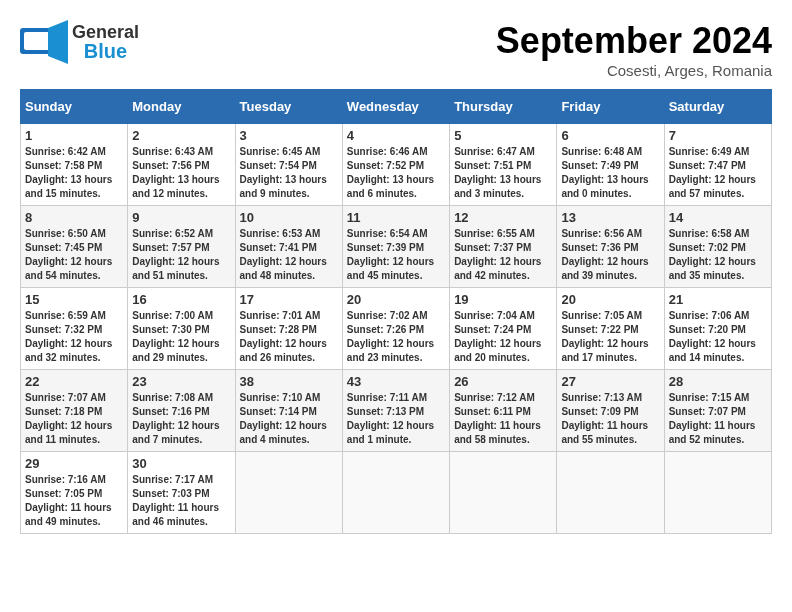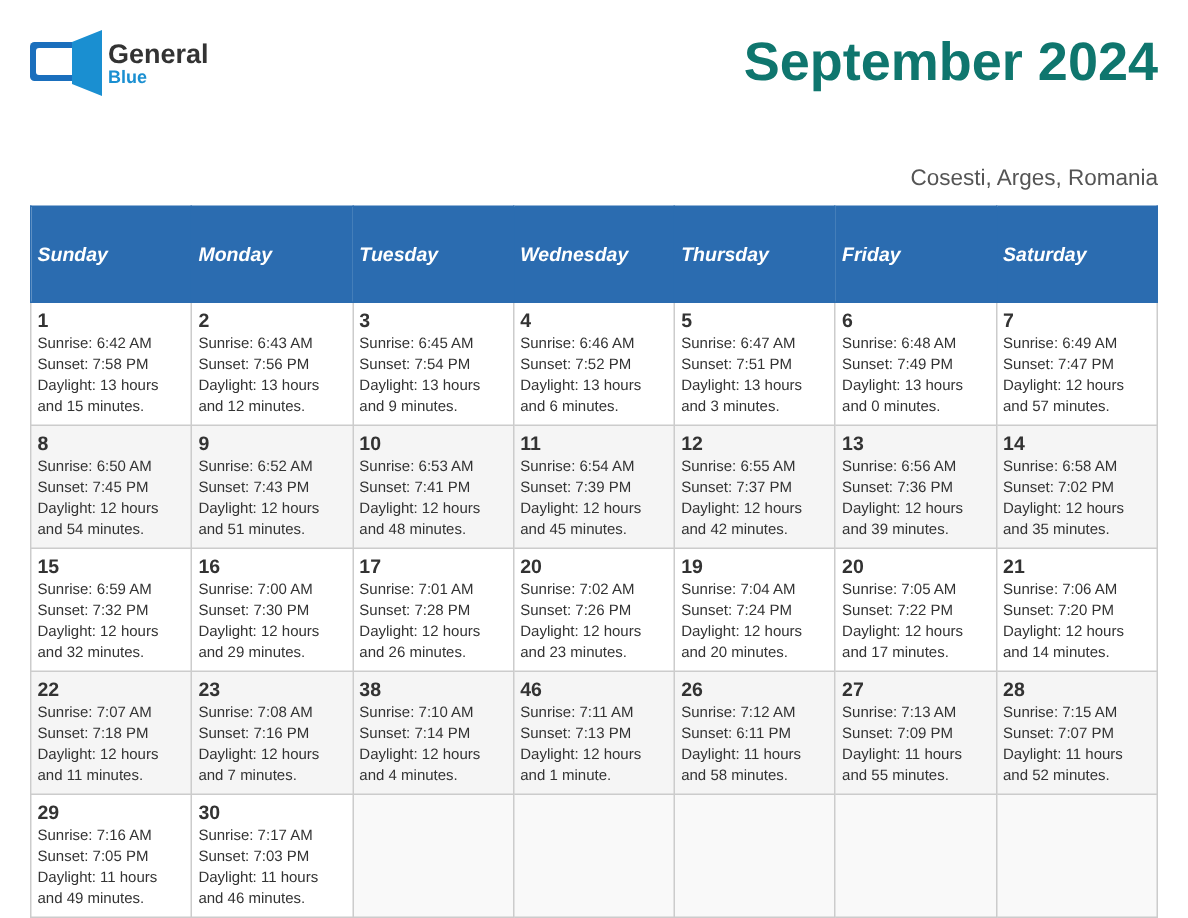--- a/index.html
+++ b/index.html
@@ -15,42 +15,40 @@
       justify-content: space-between;
       align-items: flex-start;
       margin-bottom: 10px;
     }
     .title-block {
       text-align: right;
     }
     .month-title {
       font-size: 36px;
       font-weight: bold;
-      color: #0f766e;
+      color: #000000;
       text-align: right;
     }
     .location {
       font-size: 15px;
       color: #555;
-      margin-top: 48px;
     }
     table {
       width: 100%;
       border-collapse: collapse;
       font-size: 11px;
     }
     thead tr th {
       background: #2b6cb0;
       color: #fff;
-      padding: 24px 4px;
+      padding: 9px 4px;
       text-align: left;
       font-size: 13px;
       font-weight: bold;
       border: 1px solid #2b6cb0;
-      font-style: italic;
     }
     tbody tr td {
       border: 1px solid #ccc;
       vertical-align: top;
       padding: 4px;
       height: 80px;
       width: 14.28%;
       background: #fff;
     }
     tbody tr:nth-child(even) td {
@@ -60,20 +58,21 @@
       font-size: 13px;
       font-weight: bold;
       color: #333;
       display: block;
       margin-bottom: 2px;
     }
     .day-detail {
       font-size: 10px;
       color: #333;
       line-height: 1.4;
+      font-weight: bold;
     }
     td.empty {
       background: #f9f9f9;
     }
 
     
     .logo-container {
       display: flex;
       align-items: center;
     }
@@ -81,24 +80,25 @@
       display: flex;
       flex-direction: column;
     }
     .logo-general {
       font-size: 18px;
       font-weight: bold;
       color: #333;
       line-height: 1;
     }
     .logo-blue-text {
-      font-size: 12px;
+      font-size: 20px;
       font-weight: bold;
       color: #1a8fd1;
       line-height: 1;
+      text-align: center;
     }
   </style>
 </head>
 <body>
 
 <div class="header">
   <div class="logo-container">
     <div style="position:relative; display:flex; align-items:center;">
       <svg width="48" height="44" viewBox="0 0 48 44">
         <rect x="0" y="8" width="38" height="26" rx="3" fill="#1a6fbd"></rect>
@@ -185,21 +185,21 @@
         <td>
           <span class="day-num">8</span>
           <div class="day-detail">Sunrise: 6:50 AM
 Sunset: 7:45 PM
 Daylight: 12 hours
 and 54 minutes.</div>
         </td>
         <td>
           <span class="day-num">9</span>
           <div class="day-detail">Sunrise: 6:52 AM
-Sunset: 7:43 PM
+Sunset: 7:57 PM
 Daylight: 12 hours
 and 51 minutes.</div>
         </td>
         <td>
           <span class="day-num">10</span>
           <div class="day-detail">Sunrise: 6:53 AM
 Sunset: 7:41 PM
 Daylight: 12 hours
 and 48 minutes.</div>
         </td>
@@ -299,21 +299,21 @@
 and 7 minutes.</div>
         </td>
         <td>
           <span class="day-num">38</span>
           <div class="day-detail">Sunrise: 7:10 AM
 Sunset: 7:14 PM
 Daylight: 12 hours
 and 4 minutes.</div>
         </td>
         <td>
-          <span class="day-num">46</span>
+          <span class="day-num">43</span>
           <div class="day-detail">Sunrise: 7:11 AM
 Sunset: 7:13 PM
 Daylight: 12 hours
 and 1 minute.</div>
         </td>
         <td>
           <span class="day-num">26</span>
           <div class="day-detail">Sunrise: 7:12 AM
 Sunset: 6:11 PM
 Daylight: 11 hours

